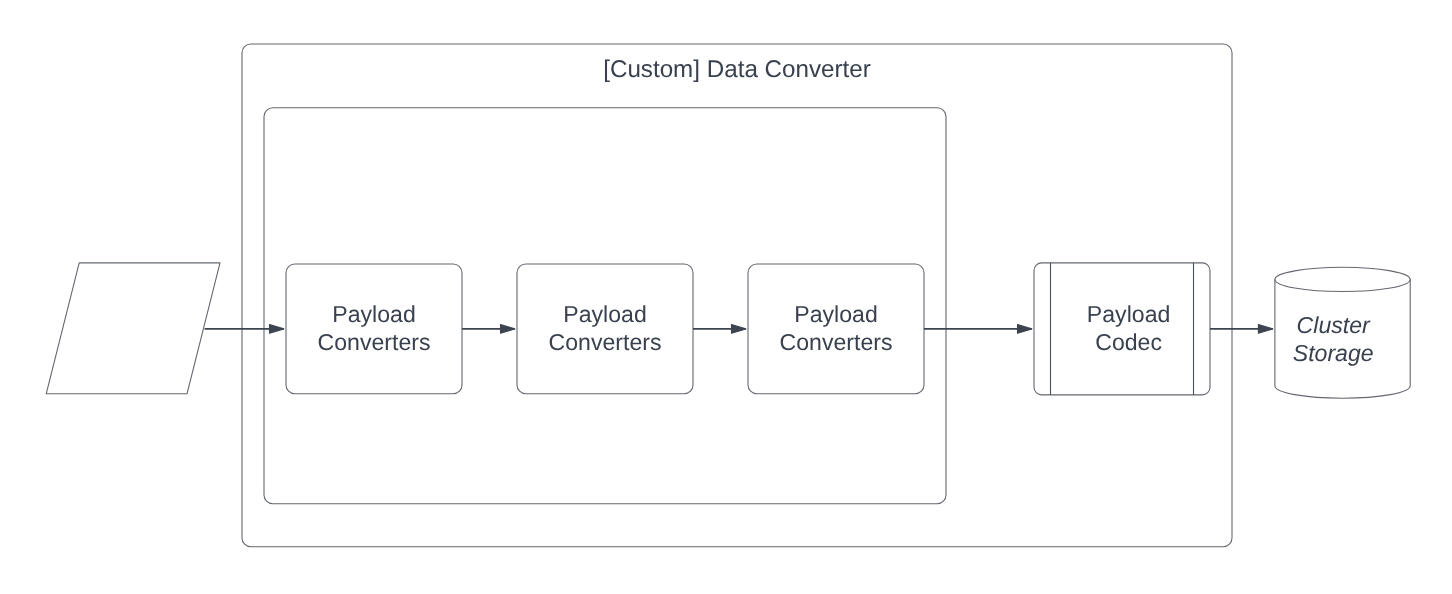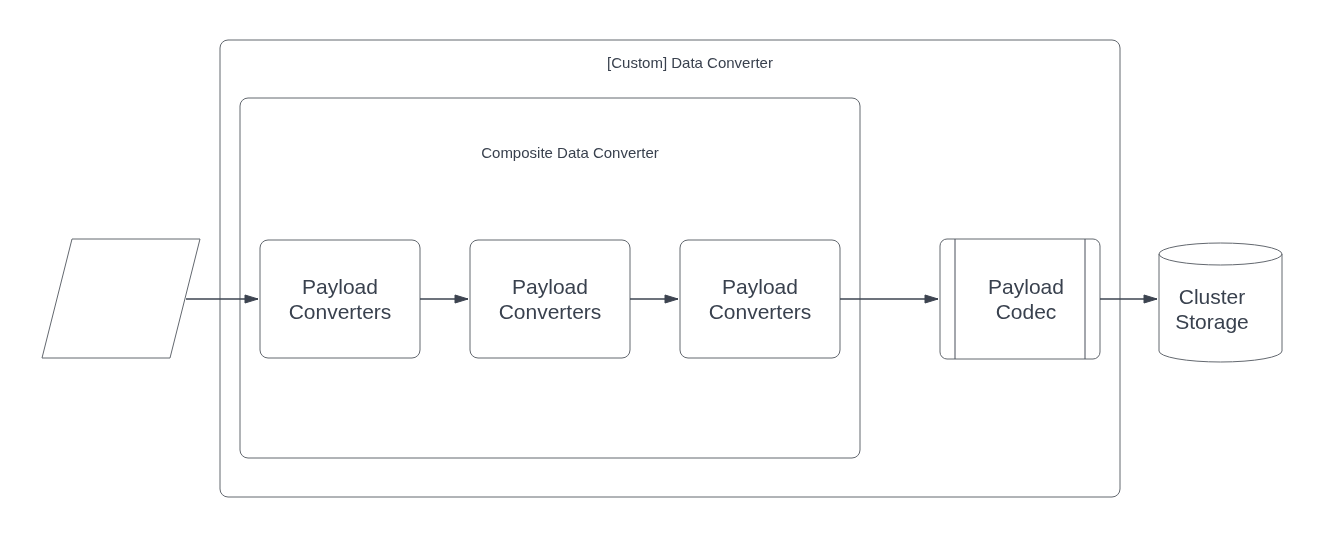--- a/index.html
+++ b/index.html
@@ -23,22 +23,21 @@
   .label {
     position: absolute;
     color: #39414e;
     font-size: 21px;
     line-height: 25px;
     text-align: center;
     white-space: normal;
     pointer-events: none;
   }
   .container-title {
-    font-size: 15px;
-    padding-left: 20px;
+    font-size: 22px;
   }
 </style>
 </head>
 <body>
 
 <div id="canvas">
 
   <svg id="diagram-svg" width="1320" height="540" viewBox="0 0 1320 540">
     <defs>
       <marker id="arrowhead" markerUnits="userSpaceOnUse" markerWidth="16" markerHeight="12" refX="14" refY="5" orient="auto">
@@ -65,26 +64,25 @@
 
     <line x1="186" y1="299" x2="258" y2="299" stroke="#3d4450" stroke-width="1.5" marker-end="url(#arrowhead)"></line>
     <line x1="420" y1="299" x2="468" y2="299" stroke="#3d4450" stroke-width="1.5" marker-end="url(#arrowhead)"></line>
     <line x1="630" y1="299" x2="678" y2="299" stroke="#3d4450" stroke-width="1.5" marker-end="url(#arrowhead)"></line>
     <line x1="840" y1="299" x2="938" y2="299" stroke="#3d4450" stroke-width="1.5" marker-end="url(#arrowhead)"></line>
     <line x1="1100" y1="299" x2="1157" y2="299" stroke="#3d4450" stroke-width="1.5" marker-end="url(#arrowhead)"></line>
   </svg>
 
   <div class="label container-title" style="left:220px; top:50px; width:900px;">[Custom] Data Converter</div>
 
-  <div class="label container-title" style="left:240px; top:140px; width:620px;">Composite Data Converter</div>
 
 
   <div class="label" style="left:260px; top:274px; width:160px;">Payload Converters</div>
 
   <div class="label" style="left:470px; top:274px; width:160px;">Payload Converters</div>
 
   <div class="label" style="left:680px; top:274px; width:160px;">Payload Converters</div>
 
   <div class="label" style="left:956px; top:274px; width:140px;">Payload Codec</div>
 
-  <div class="label" style="left:1159px; top:284px; width:106px;">Cluster Storage</div>
+  <div class="label" style="left:1159px; top:284px; width:106px;font-style:italic;">Cluster Storage</div>
 
 </div>
 
 </body></html>

